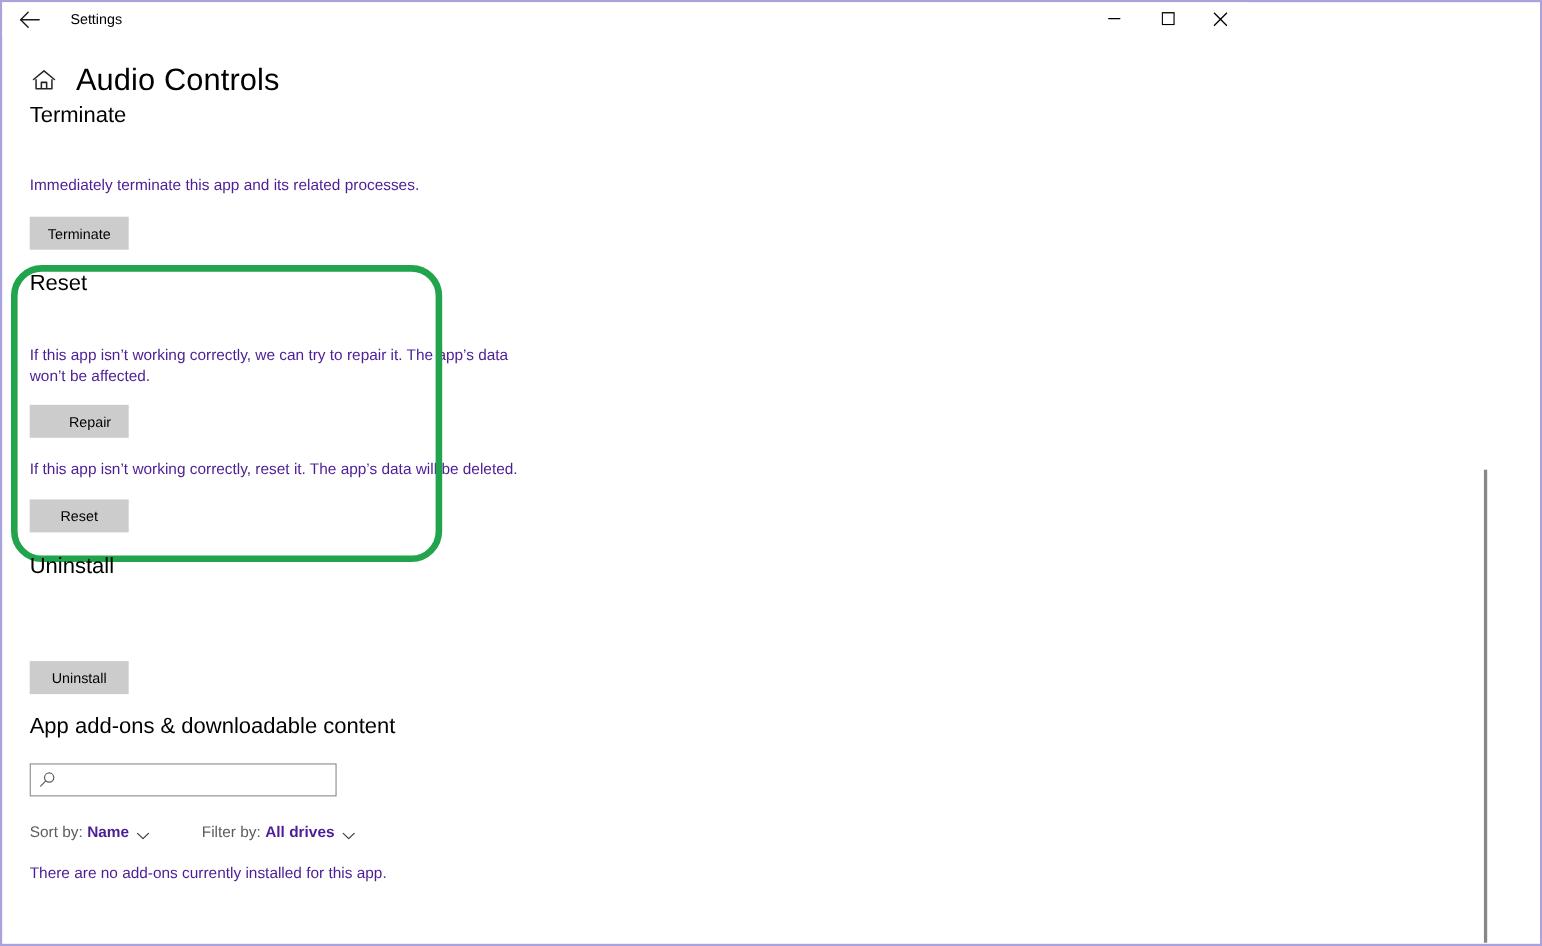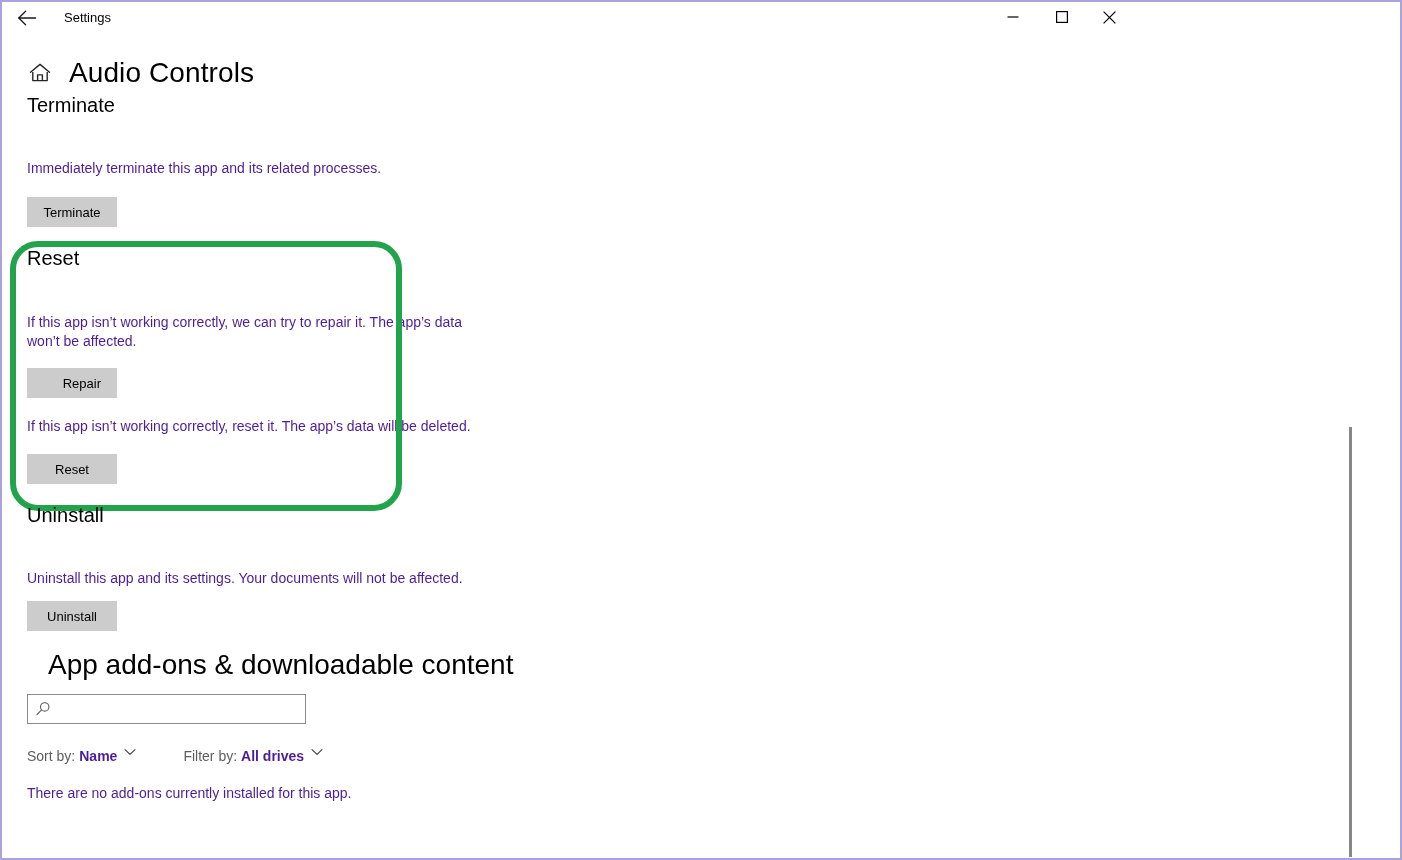--- a/index.html
+++ b/index.html
@@ -151,21 +151,21 @@
   #repair-button   { top: 334px; width: 90px; text-align: right; }
   #reset-desc-2    { top: 383px; width: 460px; }
   #reset-button    { top: 420px; width: 90px; }
 
   
   #uninstall-heading { top: 470px; }
   #uninstall-desc    { top: 535px; }
   #uninstall-button  { top: 567px; width: 90px; }
 
   
-  #addons-heading { top: 615px; font-size: 28px; margin-left: 21px; }
+  #addons-heading { top: 615px; font-size: 20px; }
   #addons-search-wrap {
     position: absolute;
     left: 25px;
     top: 660px;
     width: 279px;
     height: 30px;
     border: 1px solid #8a8a8a;
     background: #ffffff;
     box-sizing: border-box;
     display: flex;
@@ -198,21 +198,21 @@
 
   #addons-filters {
     position: absolute;
     left: 25px;
     top: 714px;
     display: flex;
     align-items: center;
   }
   .filter-control {
     display: flex;
-    align-items: flex-start;
+    align-items: flex-end;
     cursor: pointer;
     background: transparent;
     border: none;
     padding: 0;
     font-family: "Liberation Sans", sans-serif;
     white-space: nowrap;
   }
   #filter-by-control { margin-left: 47px; }
   .filter-label {
     font-size: 14px;
@@ -323,21 +323,20 @@
 
     <div class="section-heading" id="reset-heading">Reset</div>
     <div class="body-text" id="reset-desc-1">If this app isn’t working correctly, we can try to repair it. The app’s data won’t be affected.</div>
     <button class="action-button" id="repair-button">Repair</button>
     <div class="body-text" id="reset-desc-2">If this app isn’t working correctly, reset it. The app’s data will be deleted.</div>
     <button class="action-button" id="reset-button">Reset</button>
 
     <div id="reset-highlight"></div>
 
     <div class="section-heading" id="uninstall-heading">Uninstall</div>
-    <div class="body-text" id="uninstall-desc">Uninstall this app and its settings. Your documents will not be affected.</div>
     <button class="action-button" id="uninstall-button">Uninstall</button>
 
     <div class="section-heading" id="addons-heading">App add-ons &amp; downloadable content</div>
 
     <div id="addons-search-wrap">
       <button id="search-icon-button" aria-label="Search">
         <svg width="16" height="16" viewBox="0 0 16 16" aria-hidden="true">
           <circle cx="9.7" cy="5.9" r="4.2" fill="none" stroke="#5d5d5d" stroke-width="1.1"></circle>
           <line x1="6.6" y1="8.9" x2="2.0" y2="13.6" stroke="#5d5d5d" stroke-width="1.1" stroke-linecap="round"></line>
         </svg>

